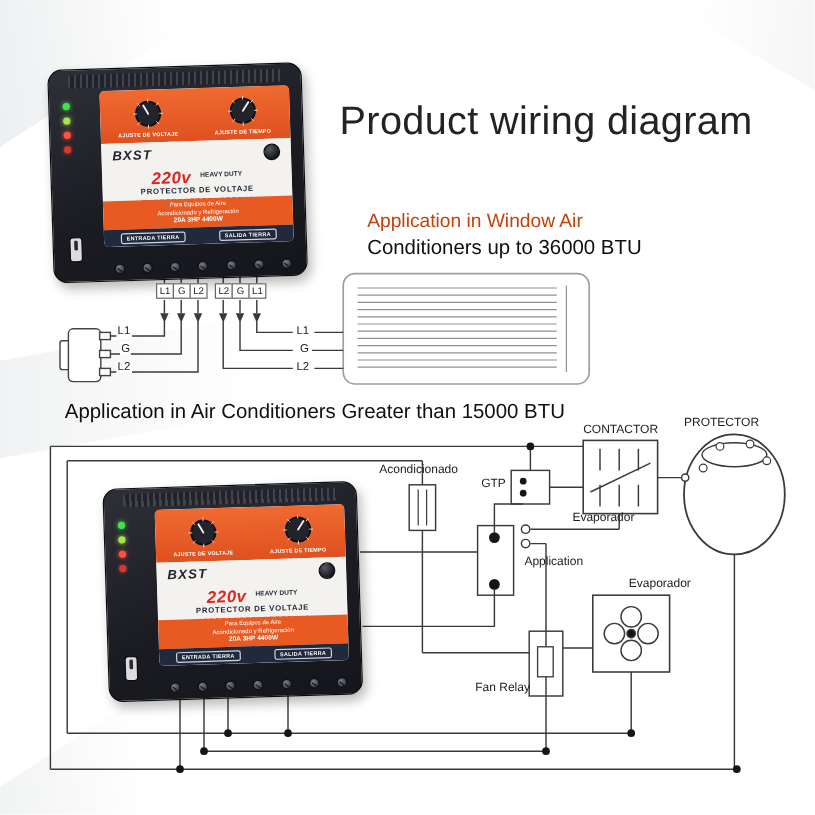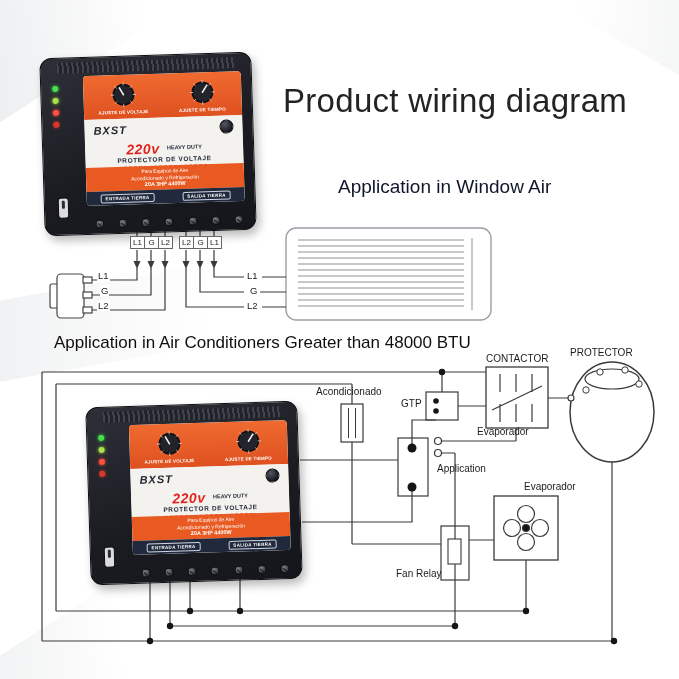--- a/index.html
+++ b/index.html
@@ -8,21 +8,21 @@
         font-family:"Liberation Sans",sans-serif;}
   .streak{position:absolute;z-index:0;pointer-events:none;}
   .st1{left:-70px;top:-50px;width:300px;height:110px;background:linear-gradient(115deg,rgba(140,150,158,.22),rgba(140,150,158,0) 70%);transform:rotate(-33deg);}
   .st2{left:-60px;top:280px;width:360px;height:80px;background:linear-gradient(100deg,rgba(140,150,158,.16),rgba(140,150,158,0) 75%);transform:rotate(-10deg);}
   .st3{left:-60px;bottom:-30px;width:260px;height:90px;background:linear-gradient(115deg,rgba(140,150,158,.18),rgba(140,150,158,0) 70%);transform:rotate(-33deg);}
   .st4{right:-70px;top:-40px;width:240px;height:80px;background:linear-gradient(245deg,rgba(140,150,158,.15),rgba(140,150,158,0) 70%);transform:rotate(30deg);}
   svg.wires{position:absolute;left:0;top:0;z-index:1;}
 
   .title{position:absolute;left:283px;top:54px;font-size:33px;font-weight:400;color:#232323;letter-spacing:.3px;z-index:3;margin-top:28px;}
   .subtitle{position:absolute;left:333px;top:102px;font-size:15px;color:#3c3c3c;z-index:3;}
-  .h1a{position:absolute;left:306px;top:176px;font-size:19px;color:#0f172a;z-index:3;margin-left:32px;}
+  .h1a{position:absolute;left:306px;top:176px;font-size:16px;color:#c2410c;z-index:3;}
   .h1b{position:absolute;left:306px;top:197px;font-size:17px;color:#0f0f0f;z-index:3;}
   .h2{position:absolute;left:54px;top:333px;font-size:17px;color:#0f0f0f;z-index:3;}
 
   .tbox{position:absolute;top:236px;width:15px;height:13px;border:1px solid #666;background:#fff;
         font-size:8px;color:#222;display:flex;align-items:center;justify-content:center;z-index:3;}
   .wlabel{position:absolute;font-size:9.5px;color:#222;background:#fff;padding:0 1px;z-index:3;}
   .dlabel{position:absolute;font-size:10px;color:#1b1b1b;z-index:3;white-space:nowrap;}
 
   .device{position:absolute;width:212px;height:178px;z-index:2;transform:rotate(-1.8deg);}
   .dev-body{position:absolute;inset:0;background:linear-gradient(160deg,#2e3038 0%,#1b1c22 55%,#15161b 100%);
@@ -178,37 +178,38 @@
       <circle cx="436" cy="401" r="2.8"></circle>
       <circle cx="436" cy="411" r="2.8"></circle>
       <circle cx="412" cy="448" r="4.5"></circle>
       <circle cx="412" cy="487" r="4.5"></circle>
     </g>
   </svg>
 
   <div class="title">Product wiring diagram</div>
 
   <div class="h1a">Application in Window Air</div>
+  <div class="h1b">Conditioners up to 36000 BTU</div>
 
   <div class="tbox" style="left:130px">L1</div>
   <div class="tbox" style="left:144px">G</div>
   <div class="tbox" style="left:158px">L2</div>
   <div class="tbox" style="left:179px">L2</div>
   <div class="tbox" style="left:193px">G</div>
   <div class="tbox" style="left:207px">L1</div>
 
   <div class="wlabel" style="left:97px;top:270px">L1</div>
   <div class="wlabel" style="left:100px;top:285px">G</div>
   <div class="wlabel" style="left:97px;top:300px">L2</div>
 
   <div class="wlabel" style="left:246px;top:270px">L1</div>
   <div class="wlabel" style="left:249px;top:285px">G</div>
   <div class="wlabel" style="left:246px;top:300px">L2</div>
 
-  <div class="h2">Application in Air Conditioners Greater than 48000 BTU</div>
+  <div class="h2">Application in Air Conditioners Greater than 15000 BTU</div>
 
   <div class="dlabel" style="left:316px;top:386px">Acondicionado</div>
   <div class="dlabel" style="left:401px;top:398px">GTP</div>
   <div class="dlabel" style="left:486px;top:353px">CONTACTOR</div>
   <div class="dlabel" style="left:570px;top:347px">PROTECTOR</div>
   <div class="dlabel" style="left:477px;top:426px">Evaporador</div>
   <div class="dlabel" style="left:437px;top:463px">Application</div>
   <div class="dlabel" style="left:524px;top:481px">Evaporador</div>
   <div class="dlabel" style="left:396px;top:568px">Fan Relay</div>
 

